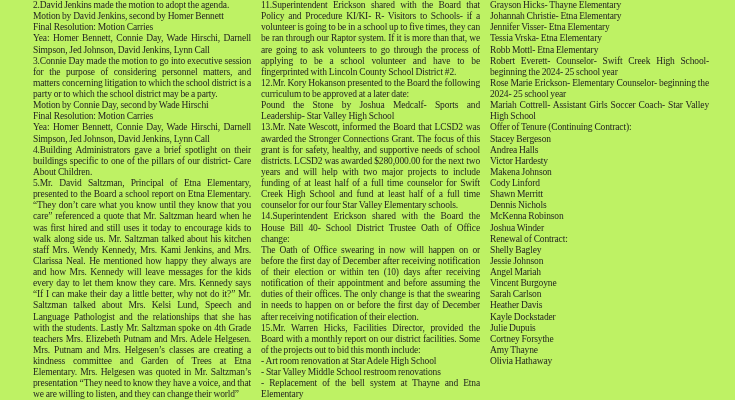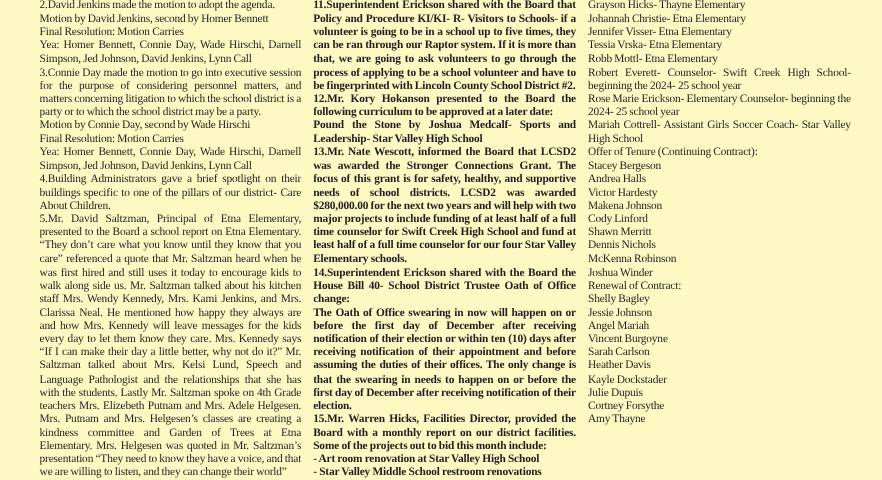--- a/index.html
+++ b/index.html
@@ -4,32 +4,32 @@
 <style>
   html, body {
     margin: 0;
     padding: 0;
     background: #ffffff;
   }
   .page {
     position: relative;
     width: 735px;
     height: 400px;
-    background: #fef9c3;
+    background: #bef264;
     overflow: hidden;
     font-family: "Liberation Serif", serif;
   }
   .col {
     position: absolute;
     top: 0;
     height: 400px;
     overflow: hidden;
   }
   .col1 { left: 33px;  width: 218px; }
-  .col2 { left: 261px; width: 219px; font-weight: bold; }
+  .col2 { left: 261px; width: 219px; }
   .col3 { left: 490px; width: 219px; }
   .col p {
     margin: 0;
     padding: 0;
     font-size: 9.5px;
     line-height: 11.12px;
     letter-spacing: -0.15px;
     word-spacing: -0.3px;
     color: #1e1e1e;
     text-align: justify;
@@ -53,21 +53,21 @@
       <p>5.Mr. David Saltzman, Principal of Etna Elementary, presented to the Board a school report on Etna Elementary. “They don’t care what you know until they know that you care” referenced a quote that Mr. Saltzman heard when he was first hired and still uses it today to encourage kids to walk along side us. Mr. Saltzman talked about his kitchen staff Mrs. Wendy Kennedy, Mrs. Kami Jenkins, and Mrs. Clarissa Neal. He mentioned how happy they always are and how Mrs. Kennedy will leave messages for the kids every day to let them know they care. Mrs. Kennedy says “If I can make their day a little better, why not do it?” Mr. Saltzman talked about Mrs. Kelsi Lund, Speech and Language Pathologist and the relationships that she has with the students. Lastly Mr. Saltzman spoke on 4th Grade teachers Mrs. Elizebeth Putnam and Mrs. Adele Helgesen. Mrs. Putnam and Mrs. Helgesen’s classes are creating a kindness committee and Garden of Trees at Etna Elementary. Mrs. Helgesen was quoted in Mr. Saltzman’s presentation “They need to know they have a voice, and that we are willing to listen, and they can change their world”</p>
     </div>
   <div class="col col2">
       <p>11.Superintendent Erickson shared with the Board that Policy and Procedure KI/KI- R- Visitors to Schools- if a volunteer is going to be in a school up to five times, they can be ran through our Raptor system. If it is more than that, we are going to ask volunteers to go through the process of applying to be a school volunteer and have to be fingerprinted with Lincoln County School District #2.</p>
       <p>12.Mr. Kory Hokanson presented to the Board the following curriculum to be approved at a later date:</p>
       <p>Pound the Stone by Joshua Medcalf- Sports and Leadership- Star Valley High School</p>
       <p>13.Mr. Nate Wescott, informed the Board that LCSD2 was awarded the Stronger Connections Grant. The focus of this grant is for safety, healthy, and supportive needs of school districts. LCSD2 was awarded $280,000.00 for the next two years and will help with two major projects to include funding of at least half of a full time counselor for Swift Creek High School and fund at least half of a full time counselor for our four Star Valley Elementary schools.</p>
       <p>14.Superintendent Erickson shared with the Board the House Bill 40- School District Trustee Oath of Office change:</p>
       <p>The Oath of Office swearing in now will happen on or before the first day of December after receiving notification of their election or within ten (10) days after receiving notification of their appointment and before assuming the duties of their offices. The only change is that the swearing in needs to happen on or before the first day of December after receiving notification of their election.</p>
       <p>15.Mr. Warren Hicks, Facilities Director, provided the Board with a monthly report on our district facilities. Some of the projects out to bid this month include:</p>
-      <p>- Art room renovation at Star Valley High School</p>
+      <p>- Art room renovation at Star Adele High School</p>
       <p>- Star Valley Middle School restroom renovations</p>
       <p>- Replacement of the bell system at Thayne and Etna Elementary</p>
     </div>
   <div class="col col3">
       <p>Grayson Hicks- Thayne Elementary</p>
       <p>Johannah Christie- Etna Elementary</p>
       <p>Jennifer Visser- Etna Elementary</p>
       <p>Tessia Vrska- Etna Elementary</p>
       <p>Robb Mottl- Etna Elementary</p>
       <p>Robert Everett- Counselor- Swift Creek High School- beginning the 2024- 25 school year</p>
@@ -87,14 +87,15 @@
       <p>Shelly Bagley</p>
       <p>Jessie Johnson</p>
       <p>Angel Mariah</p>
       <p>Vincent Burgoyne</p>
       <p>Sarah Carlson</p>
       <p>Heather Davis</p>
       <p>Kayle Dockstader</p>
       <p>Julie Dupuis</p>
       <p>Cortney Forsythe</p>
       <p>Amy Thayne</p>
+      <p>Olivia Hathaway</p>
     </div>
 </div>
 
 </body></html>

